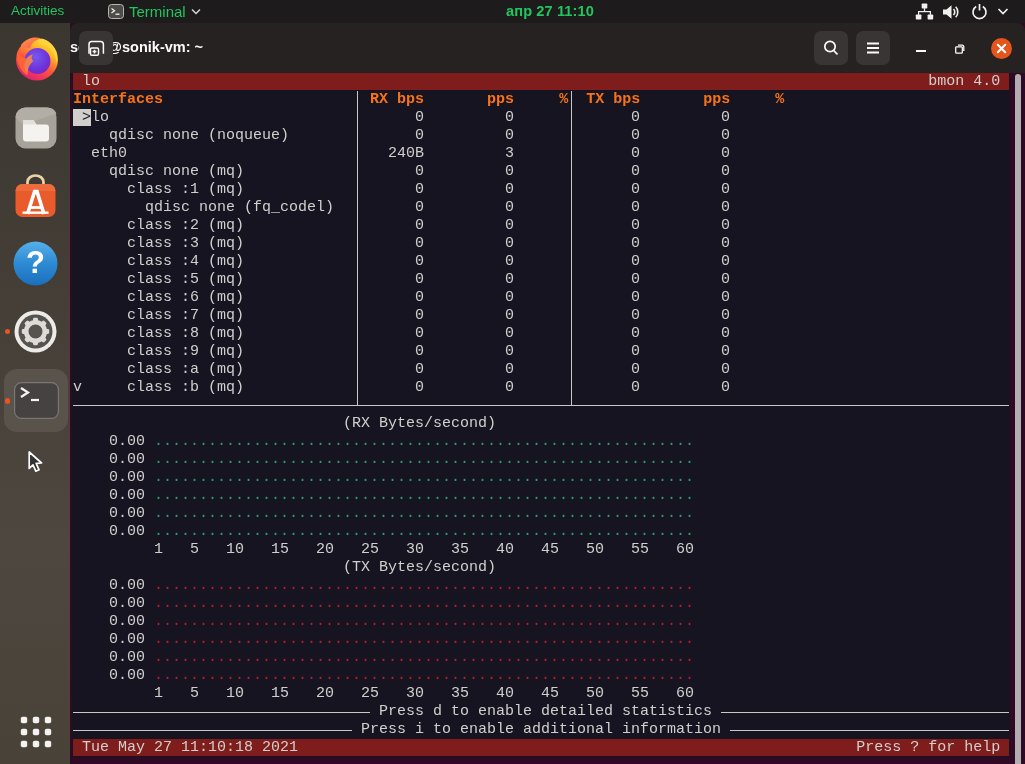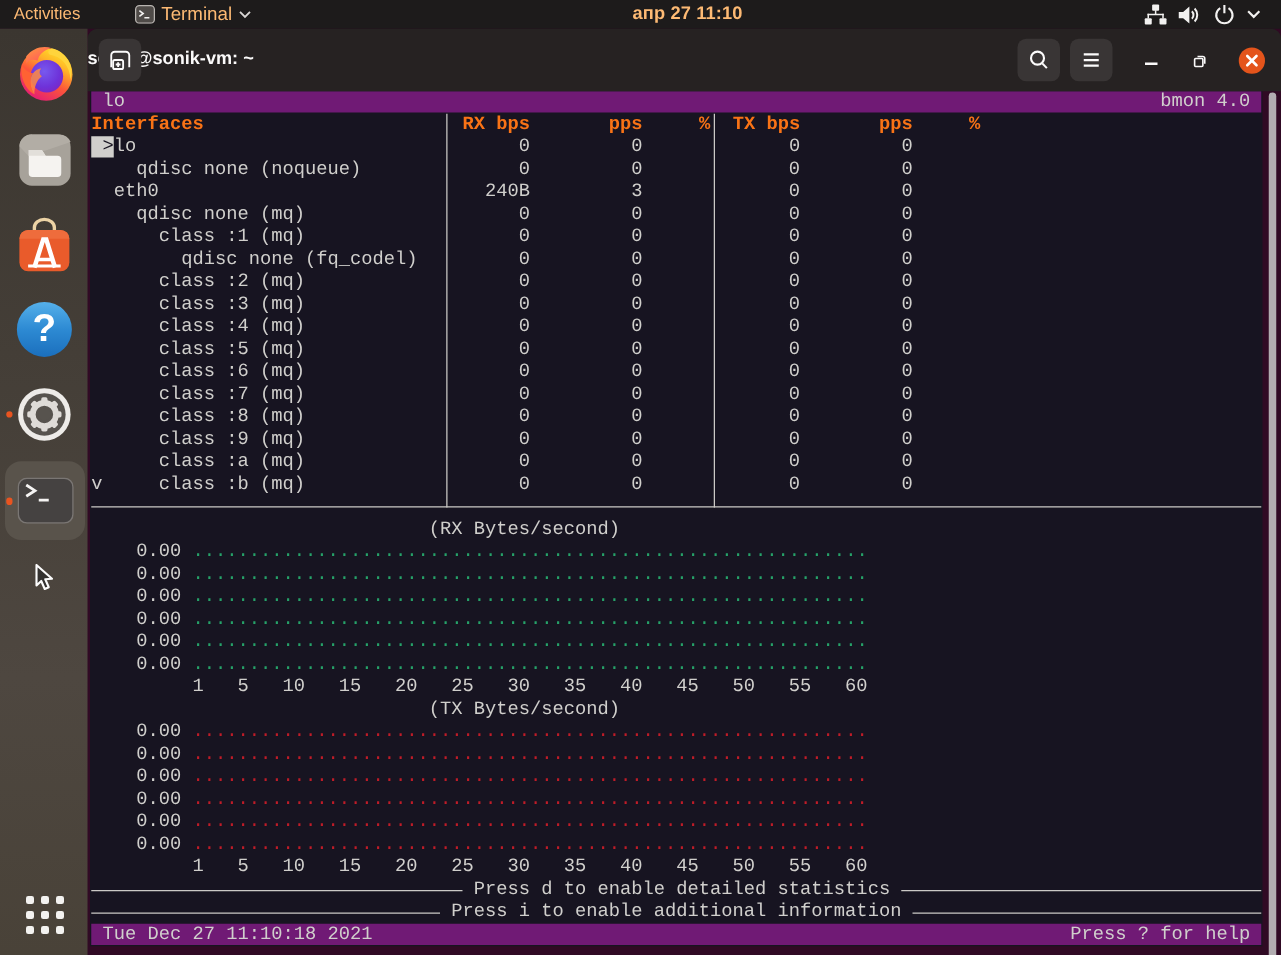--- a/index.html
+++ b/index.html
@@ -1,34 +1,34 @@
 <!DOCTYPE html>
 <html><head><meta charset="utf-8">
 <style>
 *{margin:0;padding:0;box-sizing:border-box}
 html,body{width:1025px;height:764px;overflow:hidden;background:#300a24;font-family:"Liberation Sans",sans-serif}
 #stage{position:absolute;left:0;top:0;width:1025px;height:764px}
 
-#topbar{position:absolute;left:0;top:0;width:1025px;height:23px;background:#1d1b1b;color:#fdba74}
+#topbar{position:absolute;left:0;top:0;width:1025px;height:23px;background:#1d1b1b;color:#22c55e}
 #topbar .act{position:absolute;left:11px;top:3px;font-size:13.5px}
 #topbar .appname{position:absolute;left:129px;top:3px;font-size:15px}
 #clock{position:absolute;left:0;top:2.5px;width:1100px;text-align:center;font-size:14.6px;font-weight:600;letter-spacing:0.1px}
 
 #dock{position:absolute;left:0;top:23px;width:70px;height:741px;background:linear-gradient(180deg,#3b3630 0%,#443e37 35%,#4e4740 70%,#494238 100%)}
 .dk{position:absolute}
 
 #win{position:absolute;left:70px;top:23px;width:955px;height:741px;background:#300a24;border-radius:8px 8px 0 0}
 #hdr{position:absolute;left:0;top:0;width:955px;height:50px;background:#262222;border-radius:8px 8px 0 0}
 .hbtn{position:absolute;width:34px;height:34px;top:8px;background:#393535;border-radius:7px}
 #title{position:absolute;left:0;top:16px;width:955px;text-align:left;color:#fbfafa;font-size:14.5px;font-weight:bold}
 #closebtn{position:absolute;left:920.5px;top:15px;width:21px;height:21px;border-radius:50%;background:#E4541B}
 
 #gridbg{position:absolute;left:72px;top:71px;width:938px;height:686px;background:#171421}
 pre#tg{position:absolute;left:73px;top:73px;font-family:"Liberation Mono",monospace;font-size:15px;line-height:18px;color:#d0cfcc;white-space:pre}
-pre#tg .bar{background:#701a75}
+pre#tg .bar{background:#7f1d1d}
 pre#tg .y{color:#f97316;font-weight:bold}
 pre#tg .g{color:#26a269}
 pre#tg .r{color:#c01c28}
 pre#tg .cur{background:#d0cfcc;color:#171421}
 .ln{position:absolute;background:#cbc9c6}
 #sbthumb{position:absolute;left:1014.5px;top:74px;width:6.5px;height:690px;background:#b2adb1;border-radius:3px 3px 0 0}
 </style></head>
 <body>
 <div id="stage">
 
@@ -65,21 +65,21 @@
                               (TX Bytes/second)                                                         
     0.00 <span class="r">............................................................</span>                                   
     0.00 <span class="r">............................................................</span>                                   
     0.00 <span class="r">............................................................</span>                                   
     0.00 <span class="r">............................................................</span>                                   
     0.00 <span class="r">............................................................</span>                                   
     0.00 <span class="r">............................................................</span>                                   
          1   5   10   15   20   25   30   35   40   45   50   55   60                                   
                                   Press d to enable detailed statistics                                 
                                 Press i to enable additional information                                
-<span class="bar"> Tue Dec 27 11:10:18 2021                                                              Press ? for help </span></pre>
+<span class="bar"> Tue May 27 11:10:18 2021                                                              Press ? for help </span></pre>
 
 <div class="ln" style="left:357px;top:91px;width:1px;height:315px"></div>
 <div class="ln" style="left:571px;top:91px;width:1px;height:315px"></div>
 <div class="ln" style="left:73px;top:404.5px;width:936px;height:1.5px"></div>
 
 <div class="ln" style="left:73px;top:711.5px;width:297px;height:1.5px"></div>
 <div class="ln" style="left:721px;top:711.5px;width:288px;height:1.5px"></div>
 <div class="ln" style="left:73px;top:729.5px;width:279px;height:1.5px"></div>
 <div class="ln" style="left:730px;top:729.5px;width:279px;height:1.5px"></div>
 <div id="sbthumb"></div>

